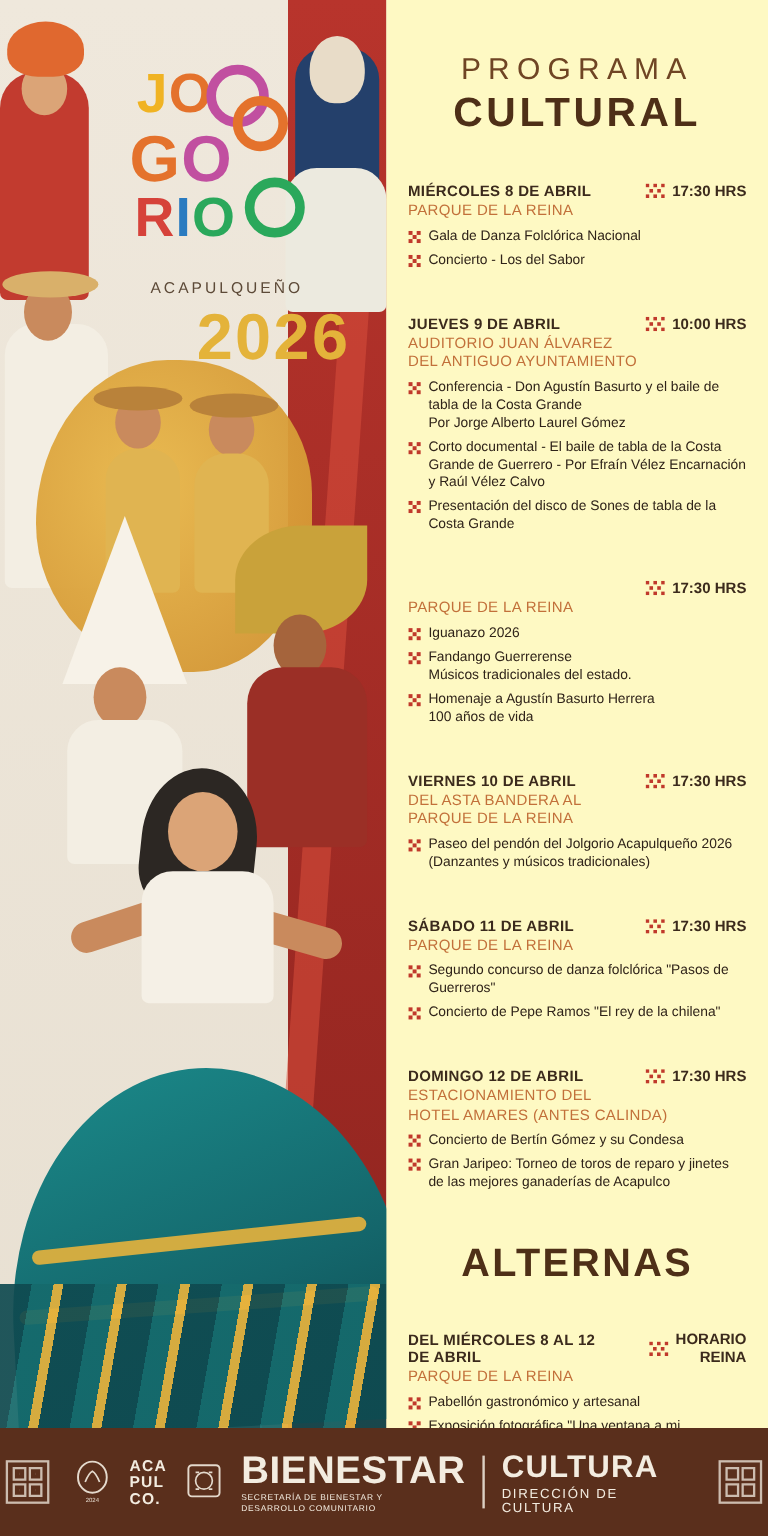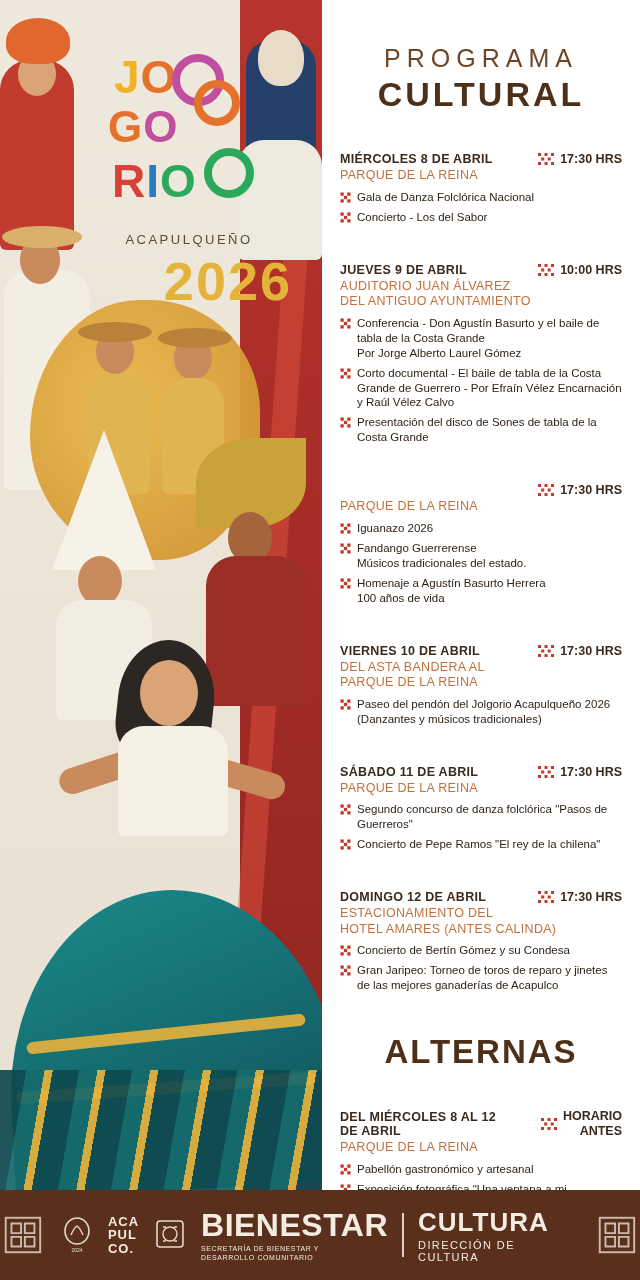--- a/index.html
+++ b/index.html
@@ -71,41 +71,41 @@
   .art .stripes-bottom{
     position:absolute;left:0;bottom:0;width:322px;height:120px;
     background:repeating-linear-gradient(100deg,#0f4a50 0 26px,#156a6c 26px 44px,#e7b23c 44px 52px);
     opacity:.92;
   }
 
   
   .logo{position:absolute;left:98px;top:40px;width:180px;height:190px;}
   .logo .word{position:absolute;font-weight:bold;letter-spacing:1px;}
   .jo{left:16px;top:10px;font-size:46px;}
-  .go{left:10px;top:62px;font-size:44px;}
+  .go{left:10px;top:62px;font-size:54px;}
   .rio{left:14px;top:114px;font-size:46px;}
   .l-y{color:#f0b323;} .l-o{color:#e4722c;} .l-p{color:#c14fa0;}
   .l-g{color:#2aa85b;} .l-b{color:#2a7bc0;} .l-r{color:#d6423a;}
   .ring{
     position:absolute;border-radius:50%;border:8px solid;
     box-sizing:border-box;
   }
   .sub{
     position:absolute;left:86px;top:232px;width:206px;text-align:center;
     color:#5d4a38;font-size:13px;letter-spacing:2.5px;
   }
   .year{
     position:absolute;left:86px;top:250px;width:206px;text-align:right;
     color:#e4b33a;font-size:54px;font-weight:bold;letter-spacing:2px;
   }
 
   
   .content{
     position:absolute;left:322px;top:0;width:318px;height:1190px;
-    background:#ffffff;padding:0 18px;box-sizing:border-box;
+    background:#fef9c3;padding:0 18px;box-sizing:border-box;
   }
   .title-block{margin-top:44px;text-align:center;}
   .t1{font-size:25px;letter-spacing:6px;color:#6f4524;}
   .t2{font-size:34px;font-weight:bold;letter-spacing:3px;color:#4e2f17;margin-top:2px;}
 
   .day{margin-top:38px;}
   .day-head{display:flex;align-items:center;justify-content:space-between;}
   .day-name{font-size:12.5px;font-weight:bold;color:#3b2a1c;letter-spacing:.3px;}
   .time-wrap{display:flex;align-items:center;gap:6px;}
   .time{font-size:12.5px;font-weight:bold;color:#3b2a1c;}
@@ -519,21 +519,21 @@
                   <rect x="6.5" y="0" width="3" height="3"></rect>
                   <rect x="13" y="0" width="3" height="3"></rect>
                   <rect x="3.2" y="4.5" width="3" height="3"></rect>
                   <rect x="9.7" y="4.5" width="3" height="3"></rect>
                   <rect x="0" y="9" width="3" height="3"></rect>
                   <rect x="6.5" y="9" width="3" height="3"></rect>
                   <rect x="13" y="9" width="3" height="3"></rect>
                 </g>
               </svg>
               <div class="horario" style="white-space: pre-line;">HORARIO
-ANTES</div>
+REINA</div>
             </div>
           </div>
           <div class="venue" style="white-space: pre-line;">PARQUE DE LA REINA</div>
           <div class="items">
             <div class="item">
               <svg class="glyph" viewBox="0 0 12 12">
                 <g fill="#c0392b">
                   <rect x="0.5" y="0.5" width="3.6" height="3.6"></rect>
                   <rect x="7.9" y="0.5" width="3.6" height="3.6"></rect>
                   <rect x="4.2" y="4.2" width="3.6" height="3.6"></rect>

